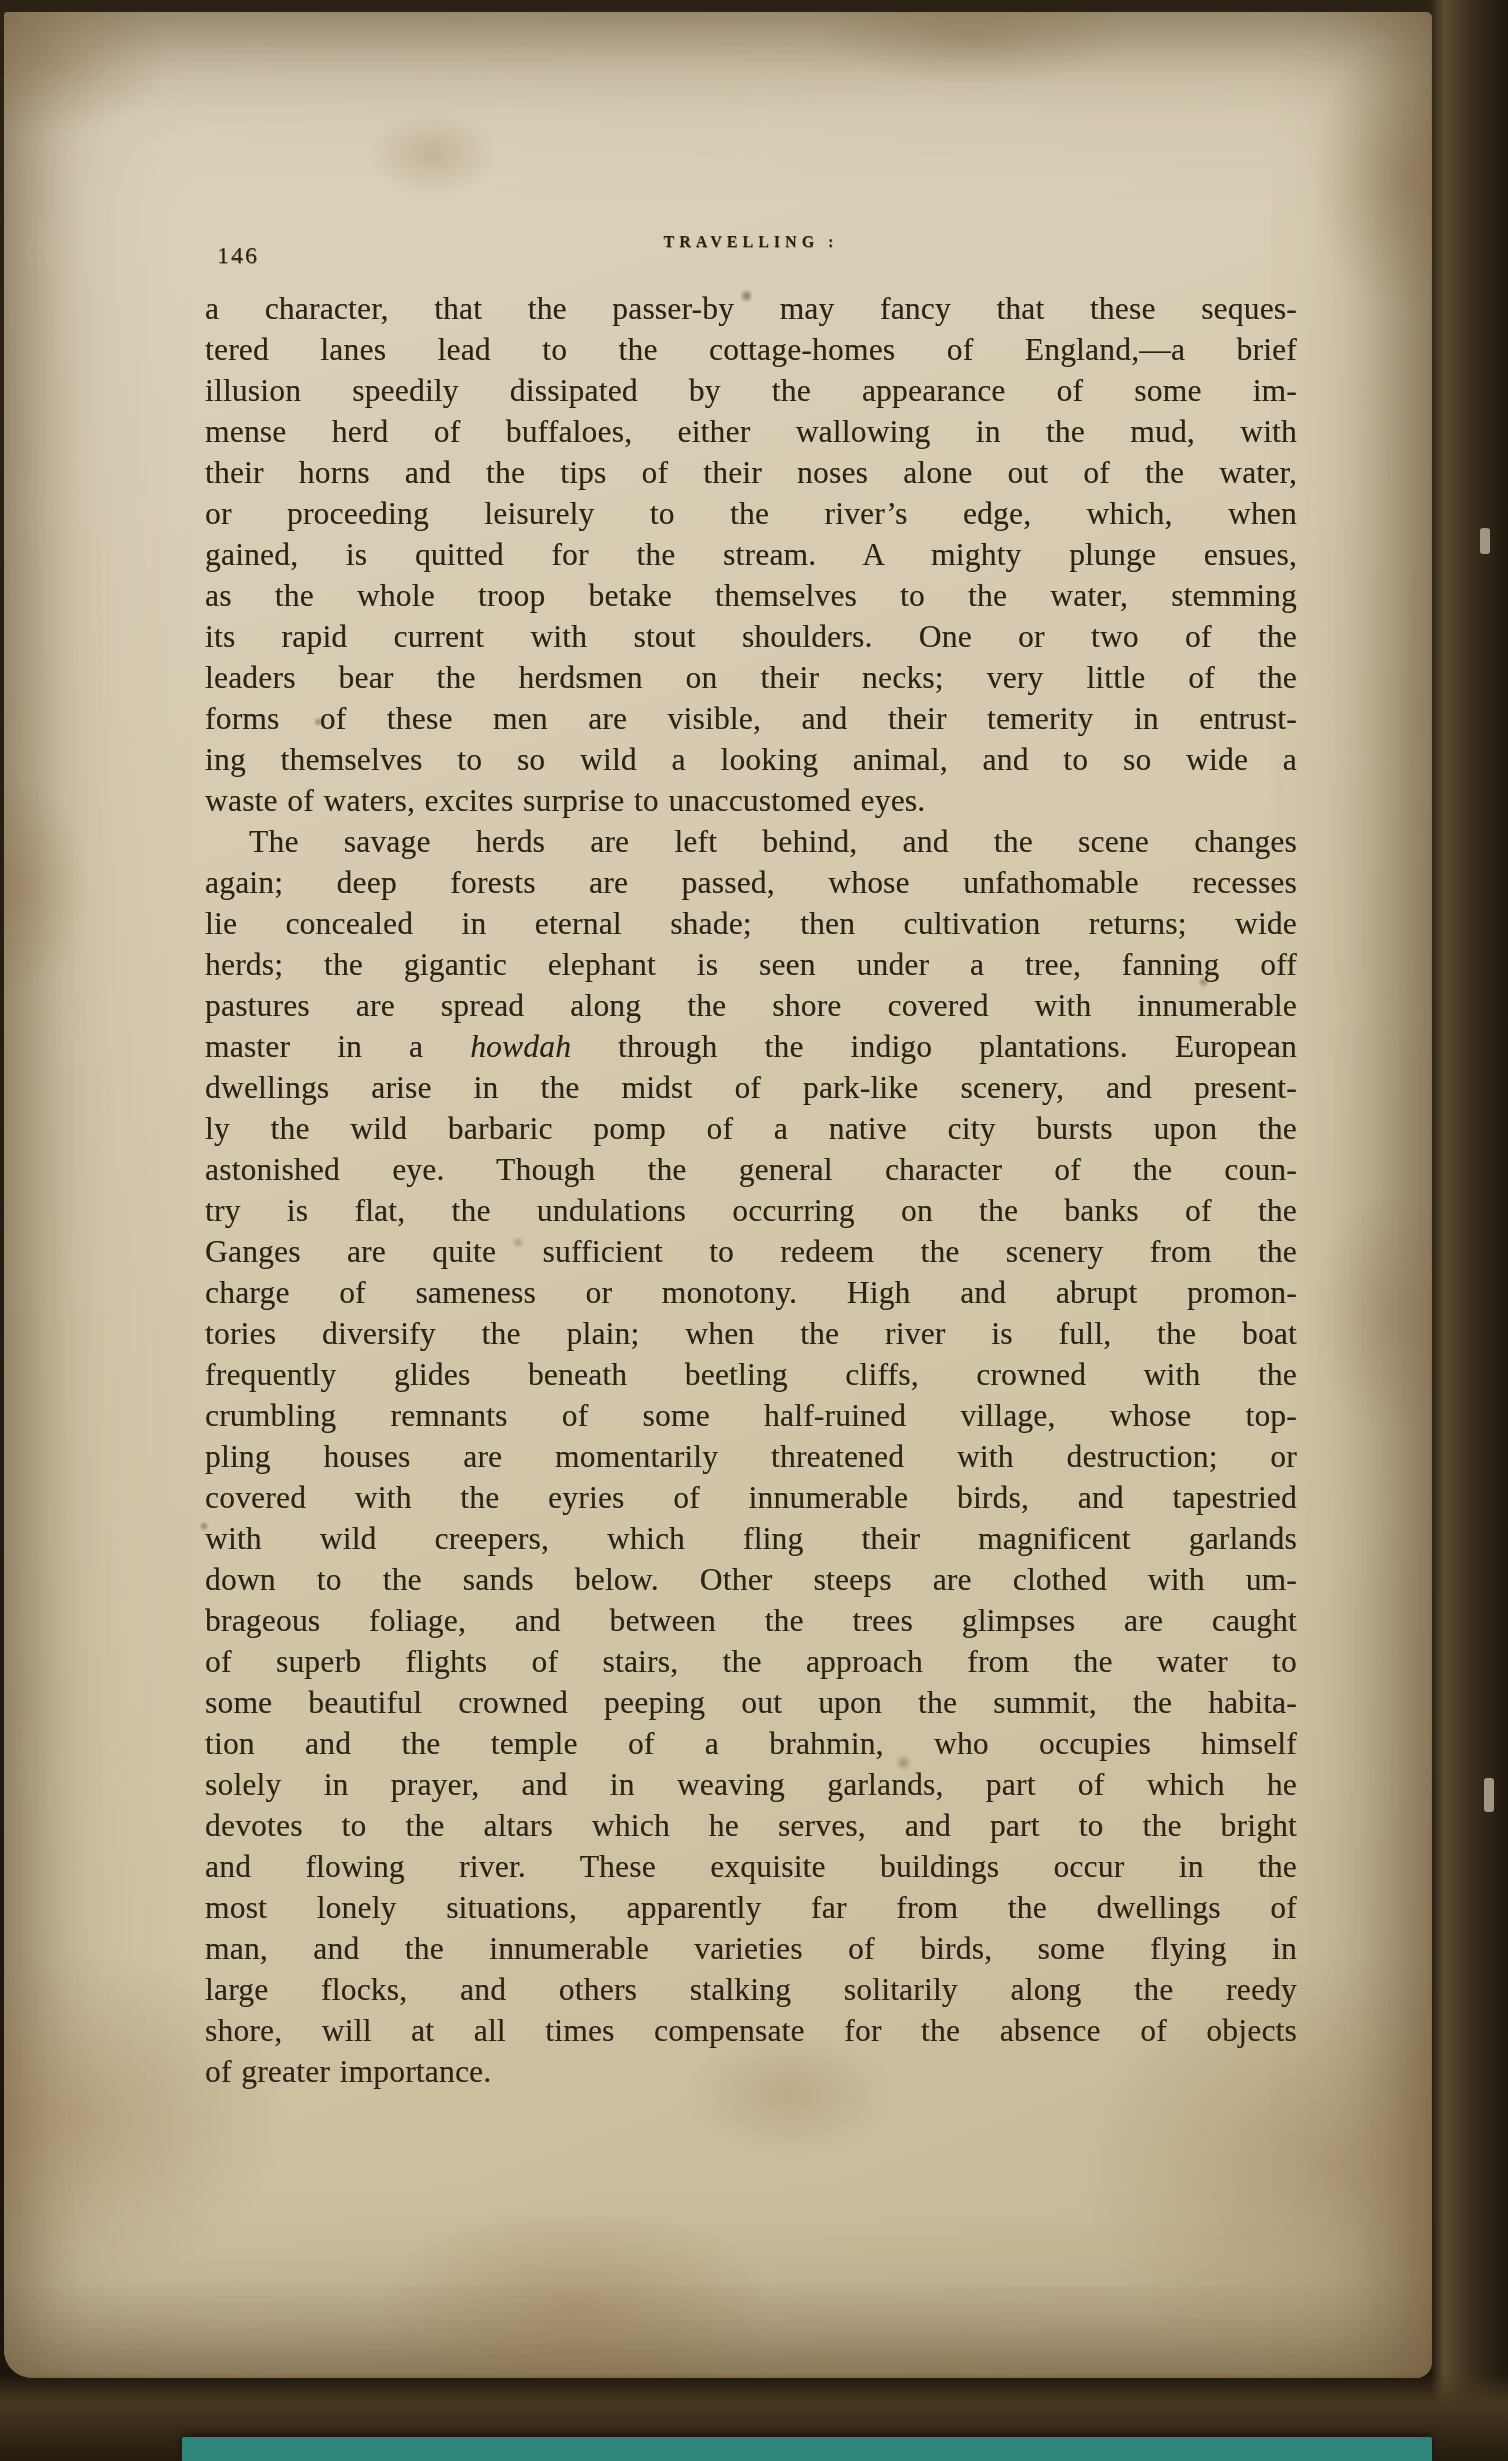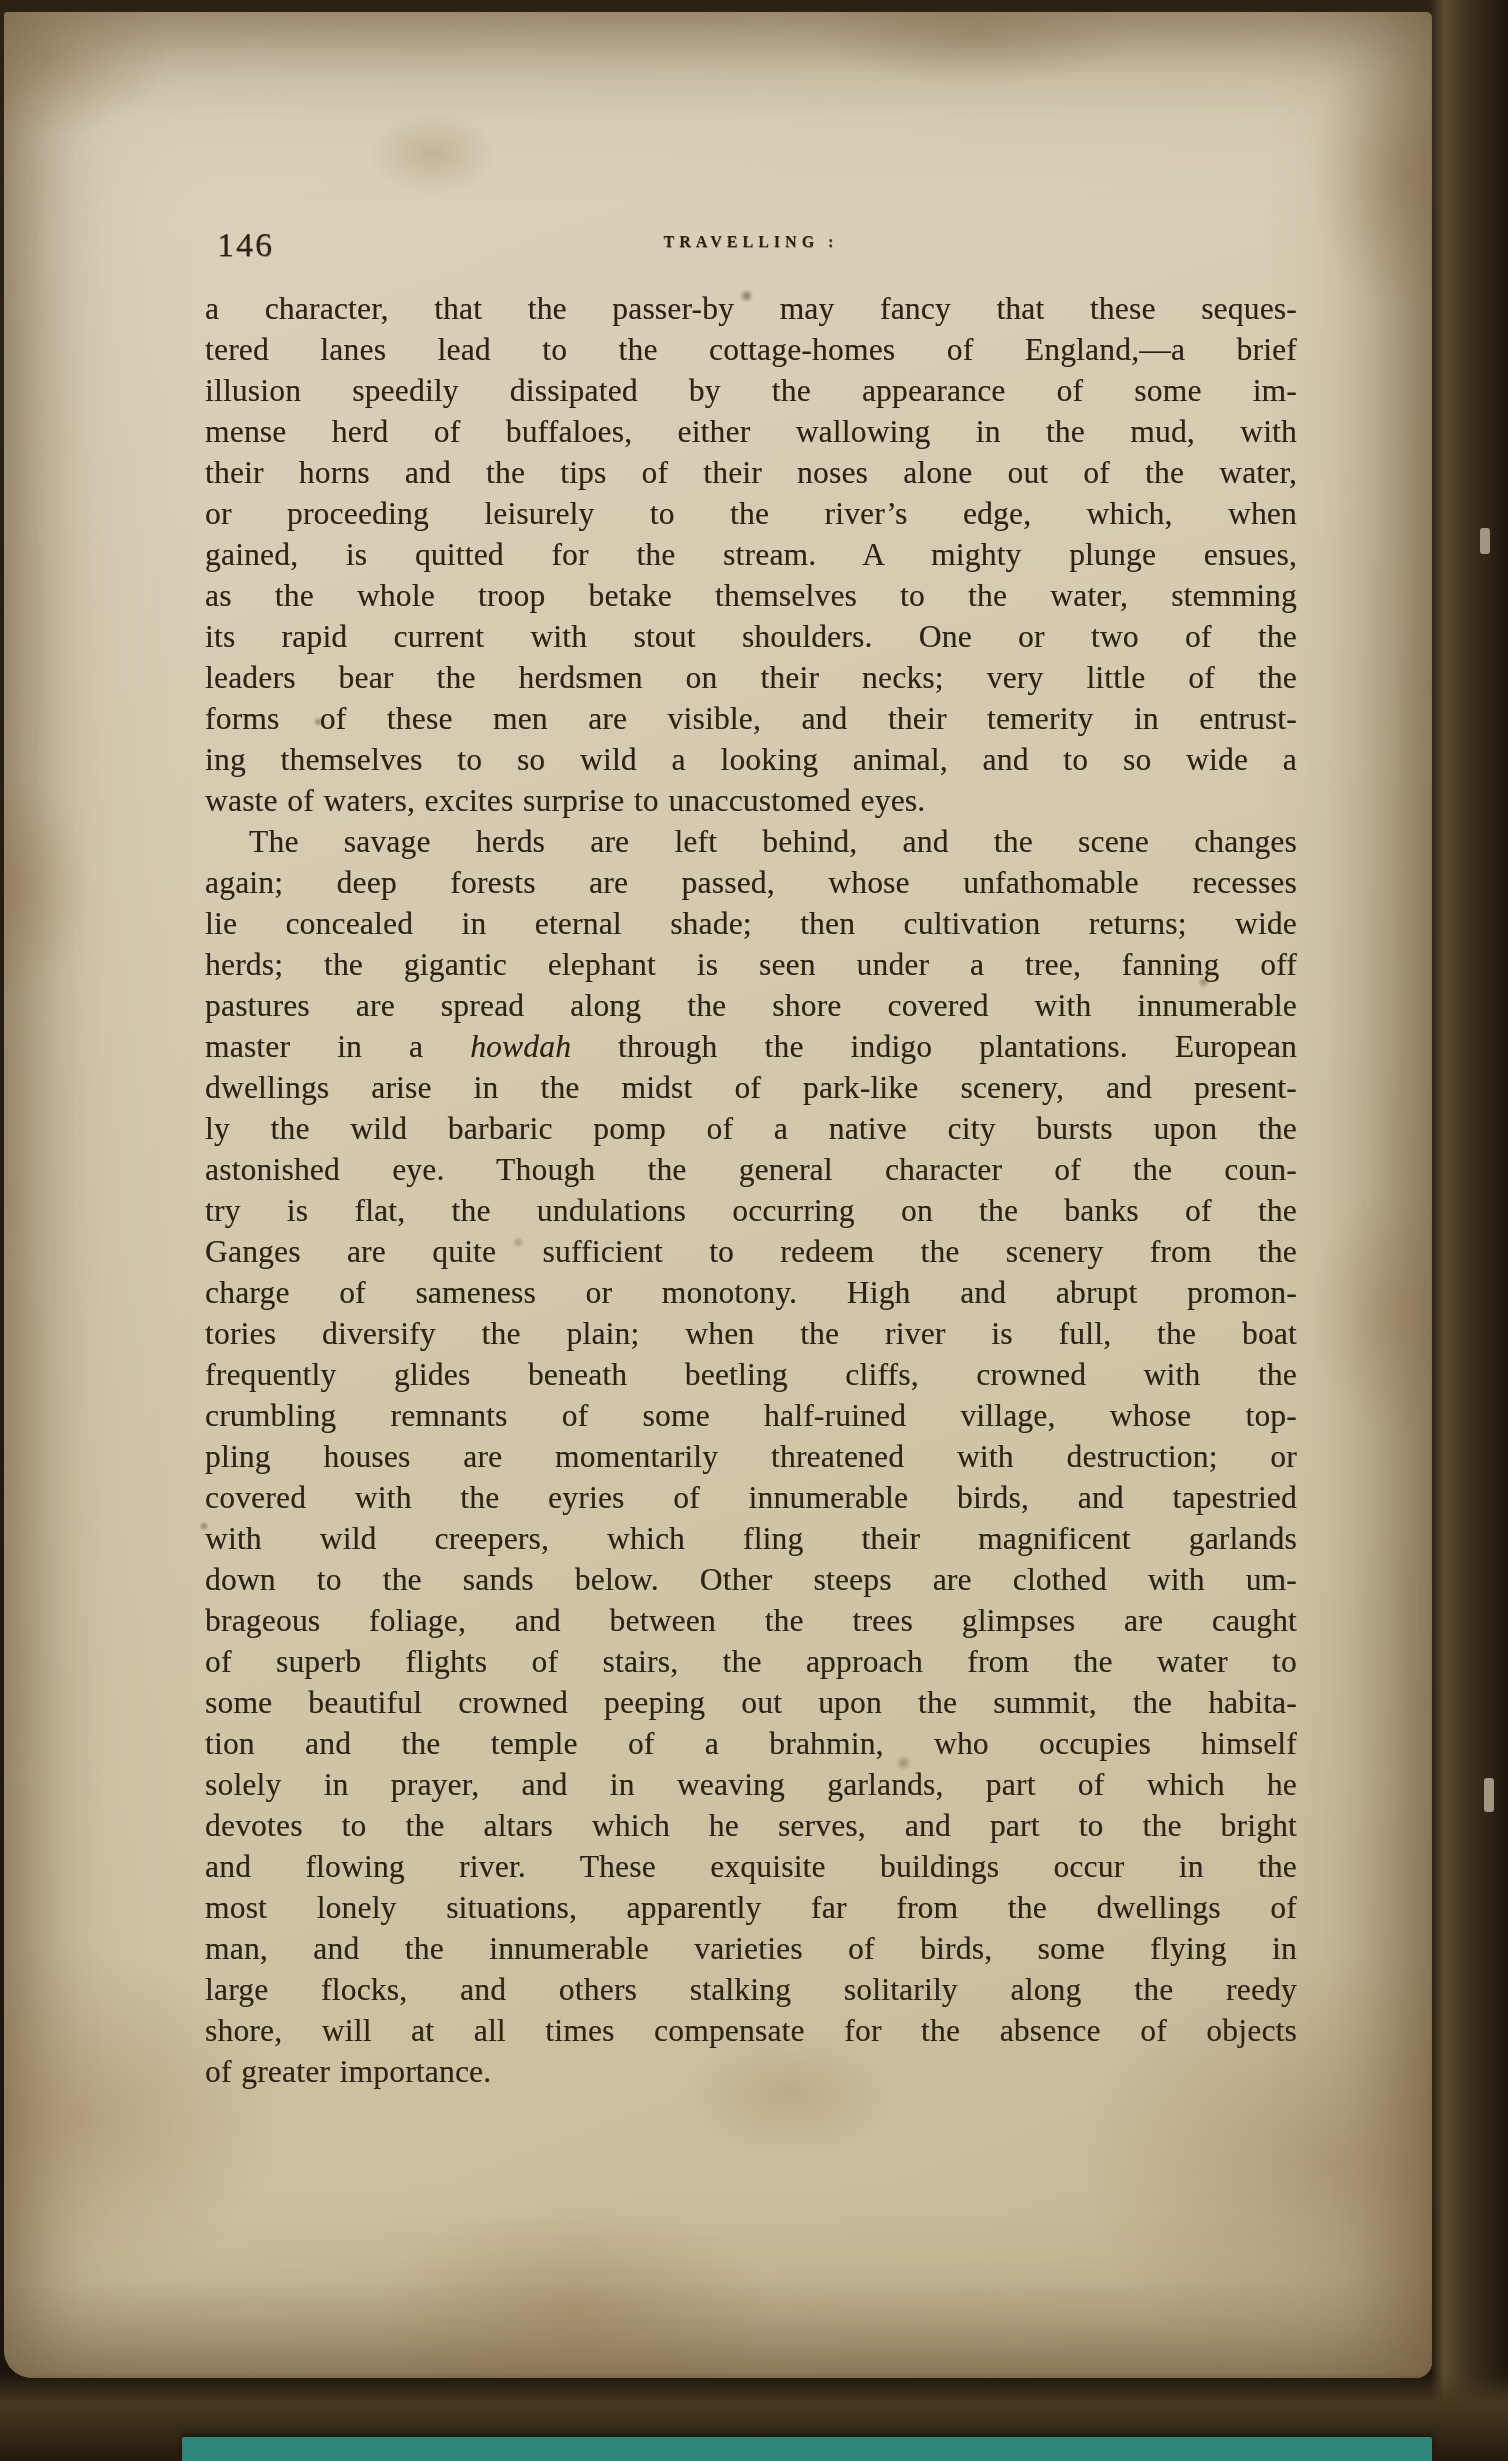--- a/index.html
+++ b/index.html
@@ -66,22 +66,22 @@
   .edge-mark.m2 { right:14px; top:1778px; height:34px; }
   .surface-strip {
     position:absolute; bottom:0; left:182px; width:1250px; height:24px;
     background:var(--footer-strip,#2f857b);
     box-shadow:0 -3px 8px rgba(0,0,0,.45);
     border-radius:2px 2px 0 0;
   }
   
   .header { position:absolute; top:214px; left:201px; width:1092px; height:44px; color:var(--ink,#2c2315); }
   .pagenum {
-    position:absolute; left:12px; top:0;
-    font-size:34px; letter-spacing:2px;
+    position:absolute; left:12px; top:16px;
+    font-size:24px; letter-spacing:2px;
     text-shadow:0.4px 0.5px 0.6px rgba(44,35,21,.45);
   }
   .runhead {
     position:absolute; left:0; right:0; top:7px; text-align:center;
     font-size:16px; letter-spacing:5px; font-weight:700;
     text-shadow:0.4px 0.5px 0.6px rgba(44,35,21,.45);
   }
   .body-block {
     position:absolute; top:276px; left:201px; width:1092px;
     font-size:31.5px; line-height:41px;

